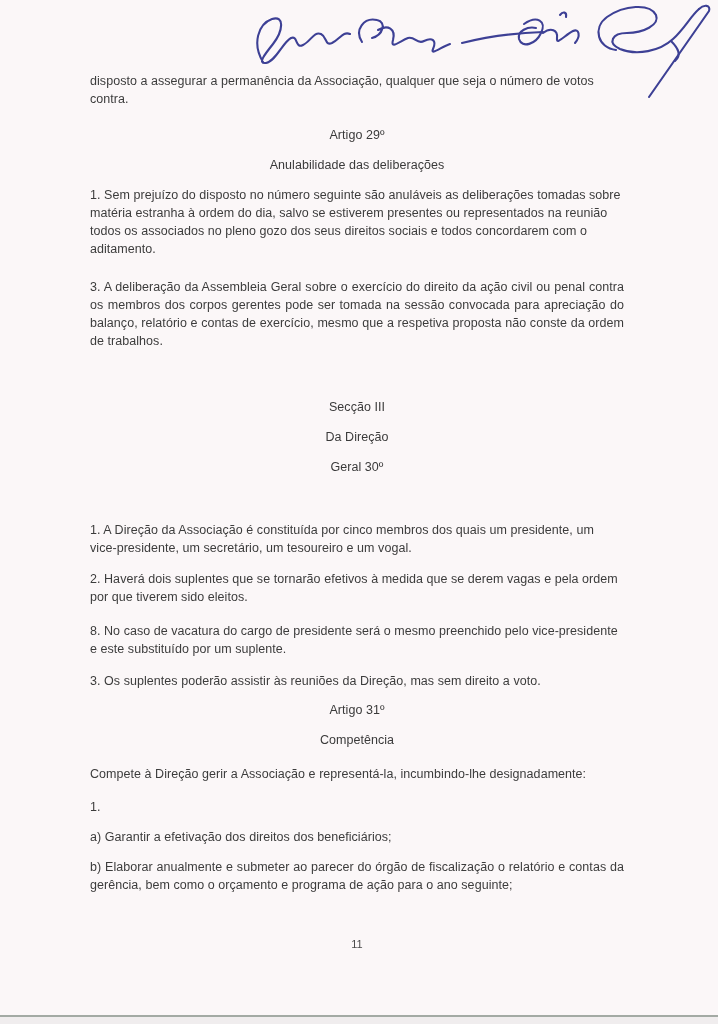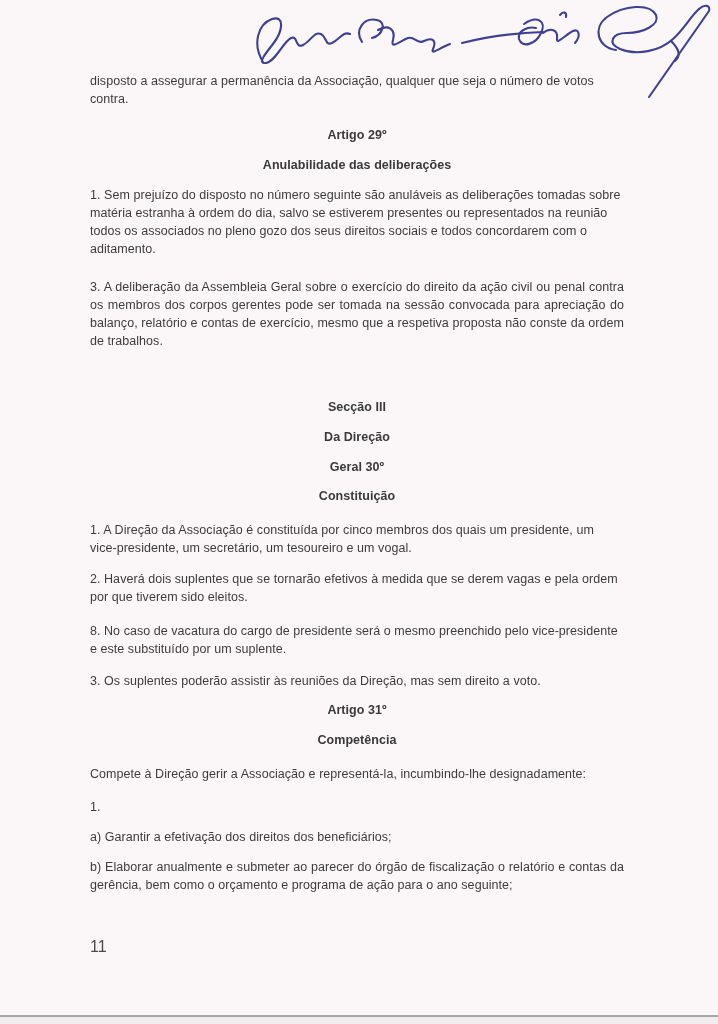--- a/index.html
+++ b/index.html
@@ -19,32 +19,32 @@
   .blk {
     position: absolute;
     left: 90px;
     width: 534px;
     font-size: 12.5px;
     line-height: 18px;
     color: #3c3c3c;
     letter-spacing: 0.05px;
   }
   .hd {
-    font-weight: bold;
+    font-weight: normal;
     text-align: center;
     color: #3a3a3a;
   }
   .just { text-align: justify; }
   .pagenum {
     position: absolute;
     left: 90px;
     width: 534px;
     top: 938px;
-    text-align: left;
-    font-size: 16px;
+    text-align: center;
+    font-size: 11px;
     color: #4a4a4a;
   }
   .sig-layer {
     position: absolute;
     top: 0;
     left: 0;
     pointer-events: none;
   }
   .scan-edge {
     position: absolute;
@@ -92,21 +92,20 @@
 
   <div class="blk hd" style="top:126px">Artigo 29º</div>
   <div class="blk hd" style="top:156px">Anulabilidade das deliberações</div>
   <div class="blk" style="top:186px">1. Sem prejuízo do disposto no número seguinte são anuláveis as deliberações tomadas sobre matéria estranha à ordem do dia, salvo se estiverem presentes ou representados na reunião todos os associados no pleno gozo dos seus direitos sociais e todos concordarem com o aditamento.</div>
   <div class="blk just" style="top:278px">3. A deliberação da Assembleia Geral sobre o exercício do direito da ação civil ou penal contra os membros dos corpos gerentes pode ser tomada na sessão convocada para apreciação do balanço, relatório e contas de exercício, mesmo que a respetiva proposta não conste da ordem de trabalhos.</div>
 
   <div class="blk hd" style="top:398px">Secção III</div>
   <div class="blk hd" style="top:428px">Da Direção</div>
 
   <div class="blk hd" style="top:458px">Geral 30º</div>
-  <div class="blk hd" style="top:487px">Constituição</div>
   <div class="blk" style="top:521px">1. A Direção da Associação é constituída por cinco membros dos quais um presidente, um vice-presidente, um secretário, um tesoureiro e um vogal.</div>
   <div class="blk" style="top:570px">2. Haverá dois suplentes que se tornarão efetivos à medida que se derem vagas e pela ordem por que tiverem sido eleitos.</div>
   <div class="blk" style="top:622px">8. No caso de vacatura do cargo de presidente será o mesmo preenchido pelo vice-presidente e este substituído por um suplente.</div>
   <div class="blk" style="top:672px">3. Os suplentes poderão assistir às reuniões da Direção, mas sem direito a voto.</div>
 
   <div class="blk hd" style="top:701px">Artigo 31º</div>
   <div class="blk" style="top:765px">Compete à Direção gerir a Associação e representá-la, incumbindo-lhe designadamente:</div>
   <div class="blk hd" style="top:731px">Competência</div>
   <div class="blk" style="top:798px">1.</div>
   <div class="blk" style="top:828px">a) Garantir a efetivação dos direitos dos beneficiários;</div>

